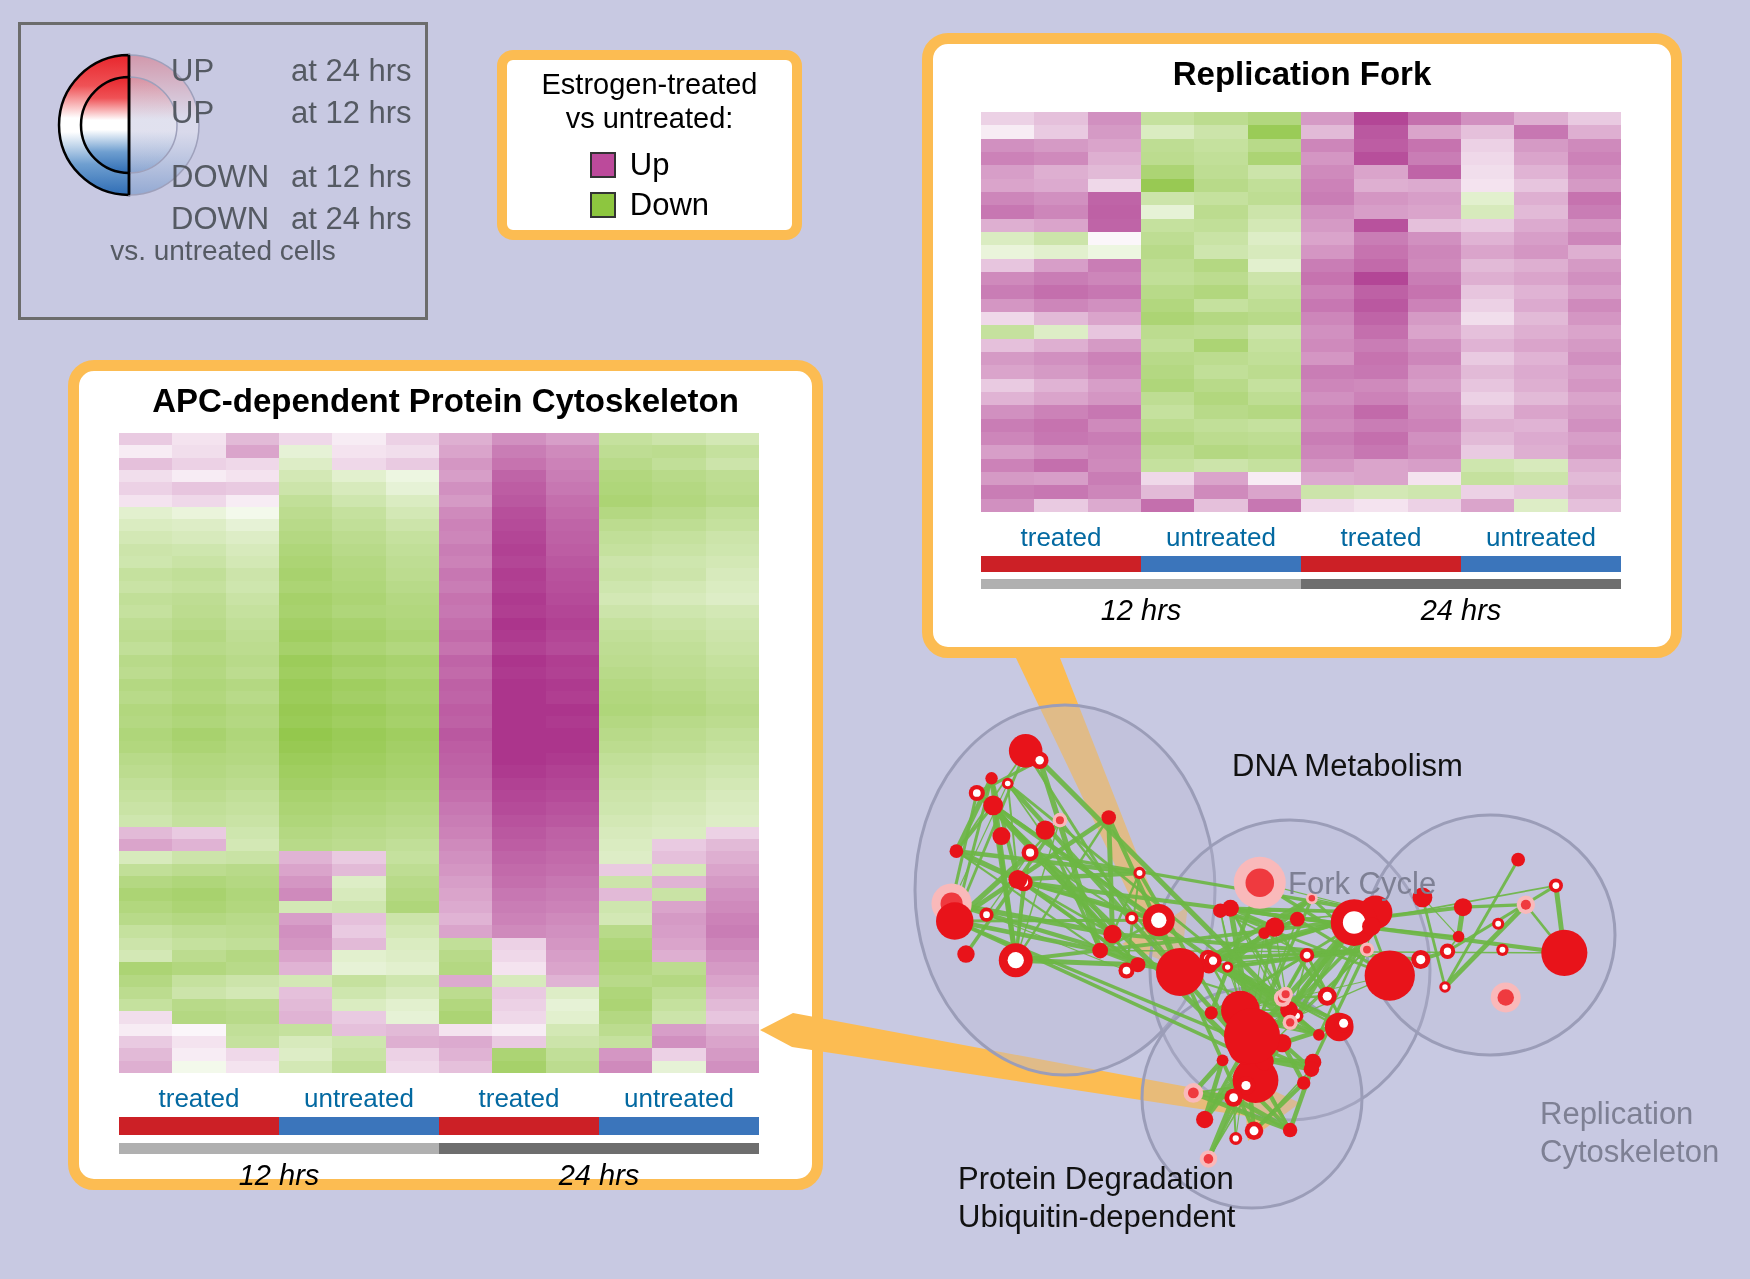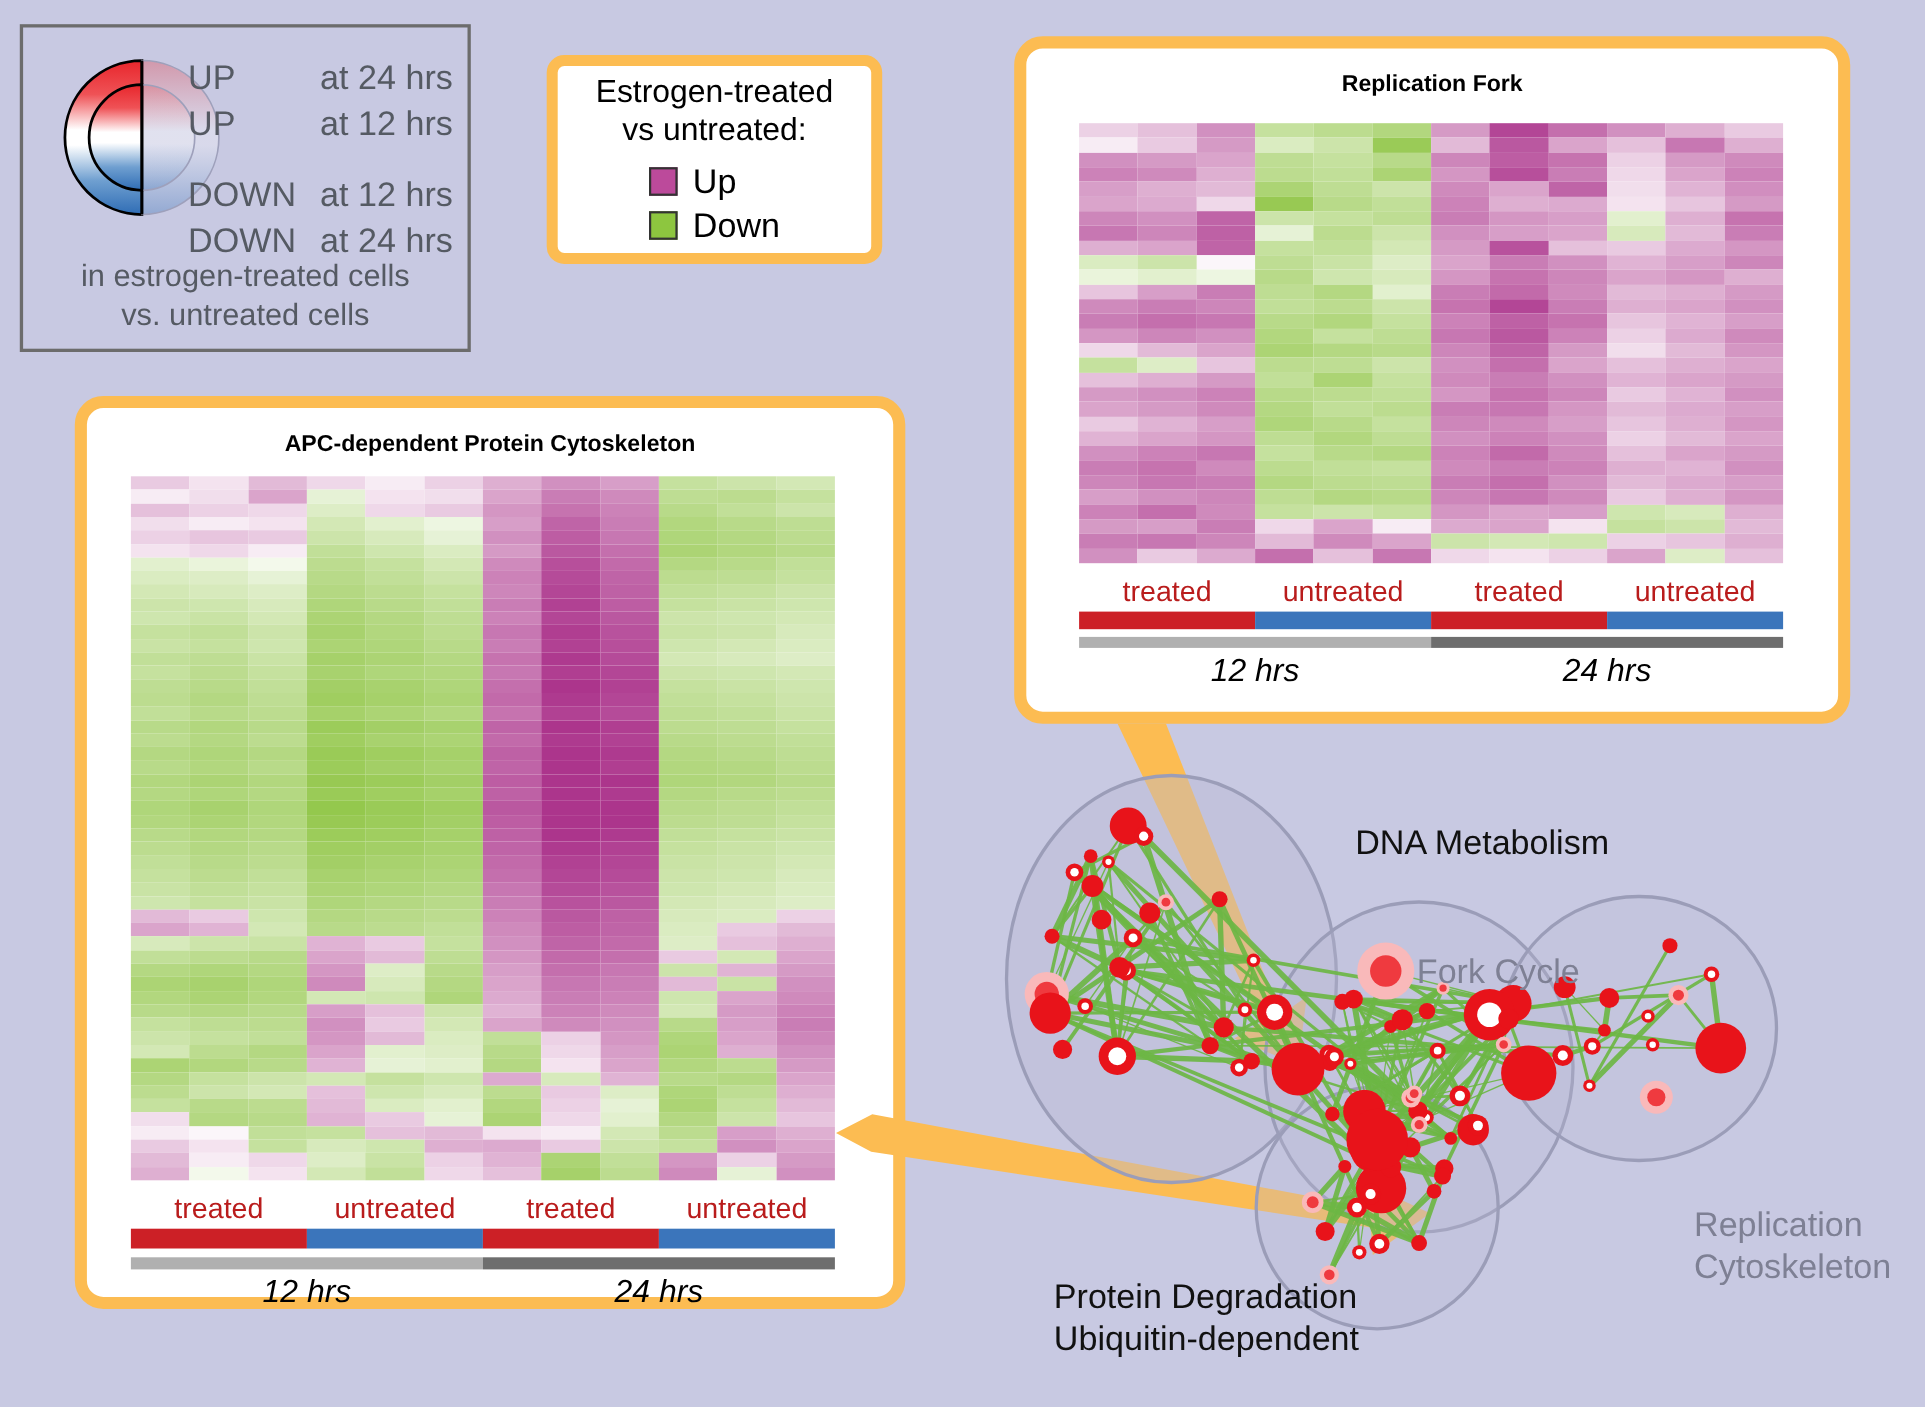--- a/index.html
+++ b/index.html
@@ -40,30 +40,30 @@
   .swatch{width:26px;height:26px;border:2px solid #333;box-sizing:border-box;}
   .lg-row span.t{font-size:31px;color:#000;}
   #lg-rows{margin-top:8px;}
 
   
   .panel{
     background:#fff;border:11px solid #fcbc52;border-radius:26px;
     box-sizing:border-box;
   }
   .panel-title{
-    text-align:center;font-size:21px;color:#000;font-weight:bold;
-    padding-top:21px;
+    text-align:center;font-size:33px;color:#000;font-weight:bold;
+    padding-top:11px;
   }
   #panel-rf{left:922px;top:33px;width:760px;height:625px;}
   #panel-apc{left:68px;top:360px;width:755px;height:830px;}
 
   .hm{display:grid;}
   .hm div{width:100%;height:100%;}
 
-  .axis-labels{display:flex;font-size:26px;color:#b91c1c;text-align:center;}
+  .axis-labels{display:flex;font-size:26px;color:#0369a1;text-align:center;}
   .axis-labels>div{flex:1;}
   .barrow{display:flex;}
   .barrow>div{flex:1;}
   .bar-red{background:#cc2026;}
   .bar-blue{background:#3b75bb;}
   .bar-lgray{background:#b0b0b0;}
   .bar-dgray{background:#6e6e6e;}
   .hrs{display:flex;font-size:29px;color:#000;text-align:center;}
   .hrs>div{flex:1;font-style:italic;}
 
@@ -132,21 +132,20 @@
     <div class="ck-row" style="margin-top:22px">
       <span class="ck-lbl">DOWN</span>
       <span class="ck-time">at 12 hrs</span>
     </div>
     <div class="ck-row">
       <span class="ck-lbl">DOWN</span>
       <span class="ck-time">at 24 hrs</span>
     </div>
   </div>
   <div id="ck-foot">
-    <div>in estrogen-treated cells</div>
     <div>vs. untreated cells</div>
   </div>
 </div>
 
 <div class="abs" id="legend-card">
   <div class="ttl">Estrogen-treated</div>
   <div class="ttl">vs untreated:</div>
   <div id="lg-rows">
     <div class="lg-row">
       <span class="swatch" id="sw-up" style="background: rgb(188, 74, 155);"></span>

